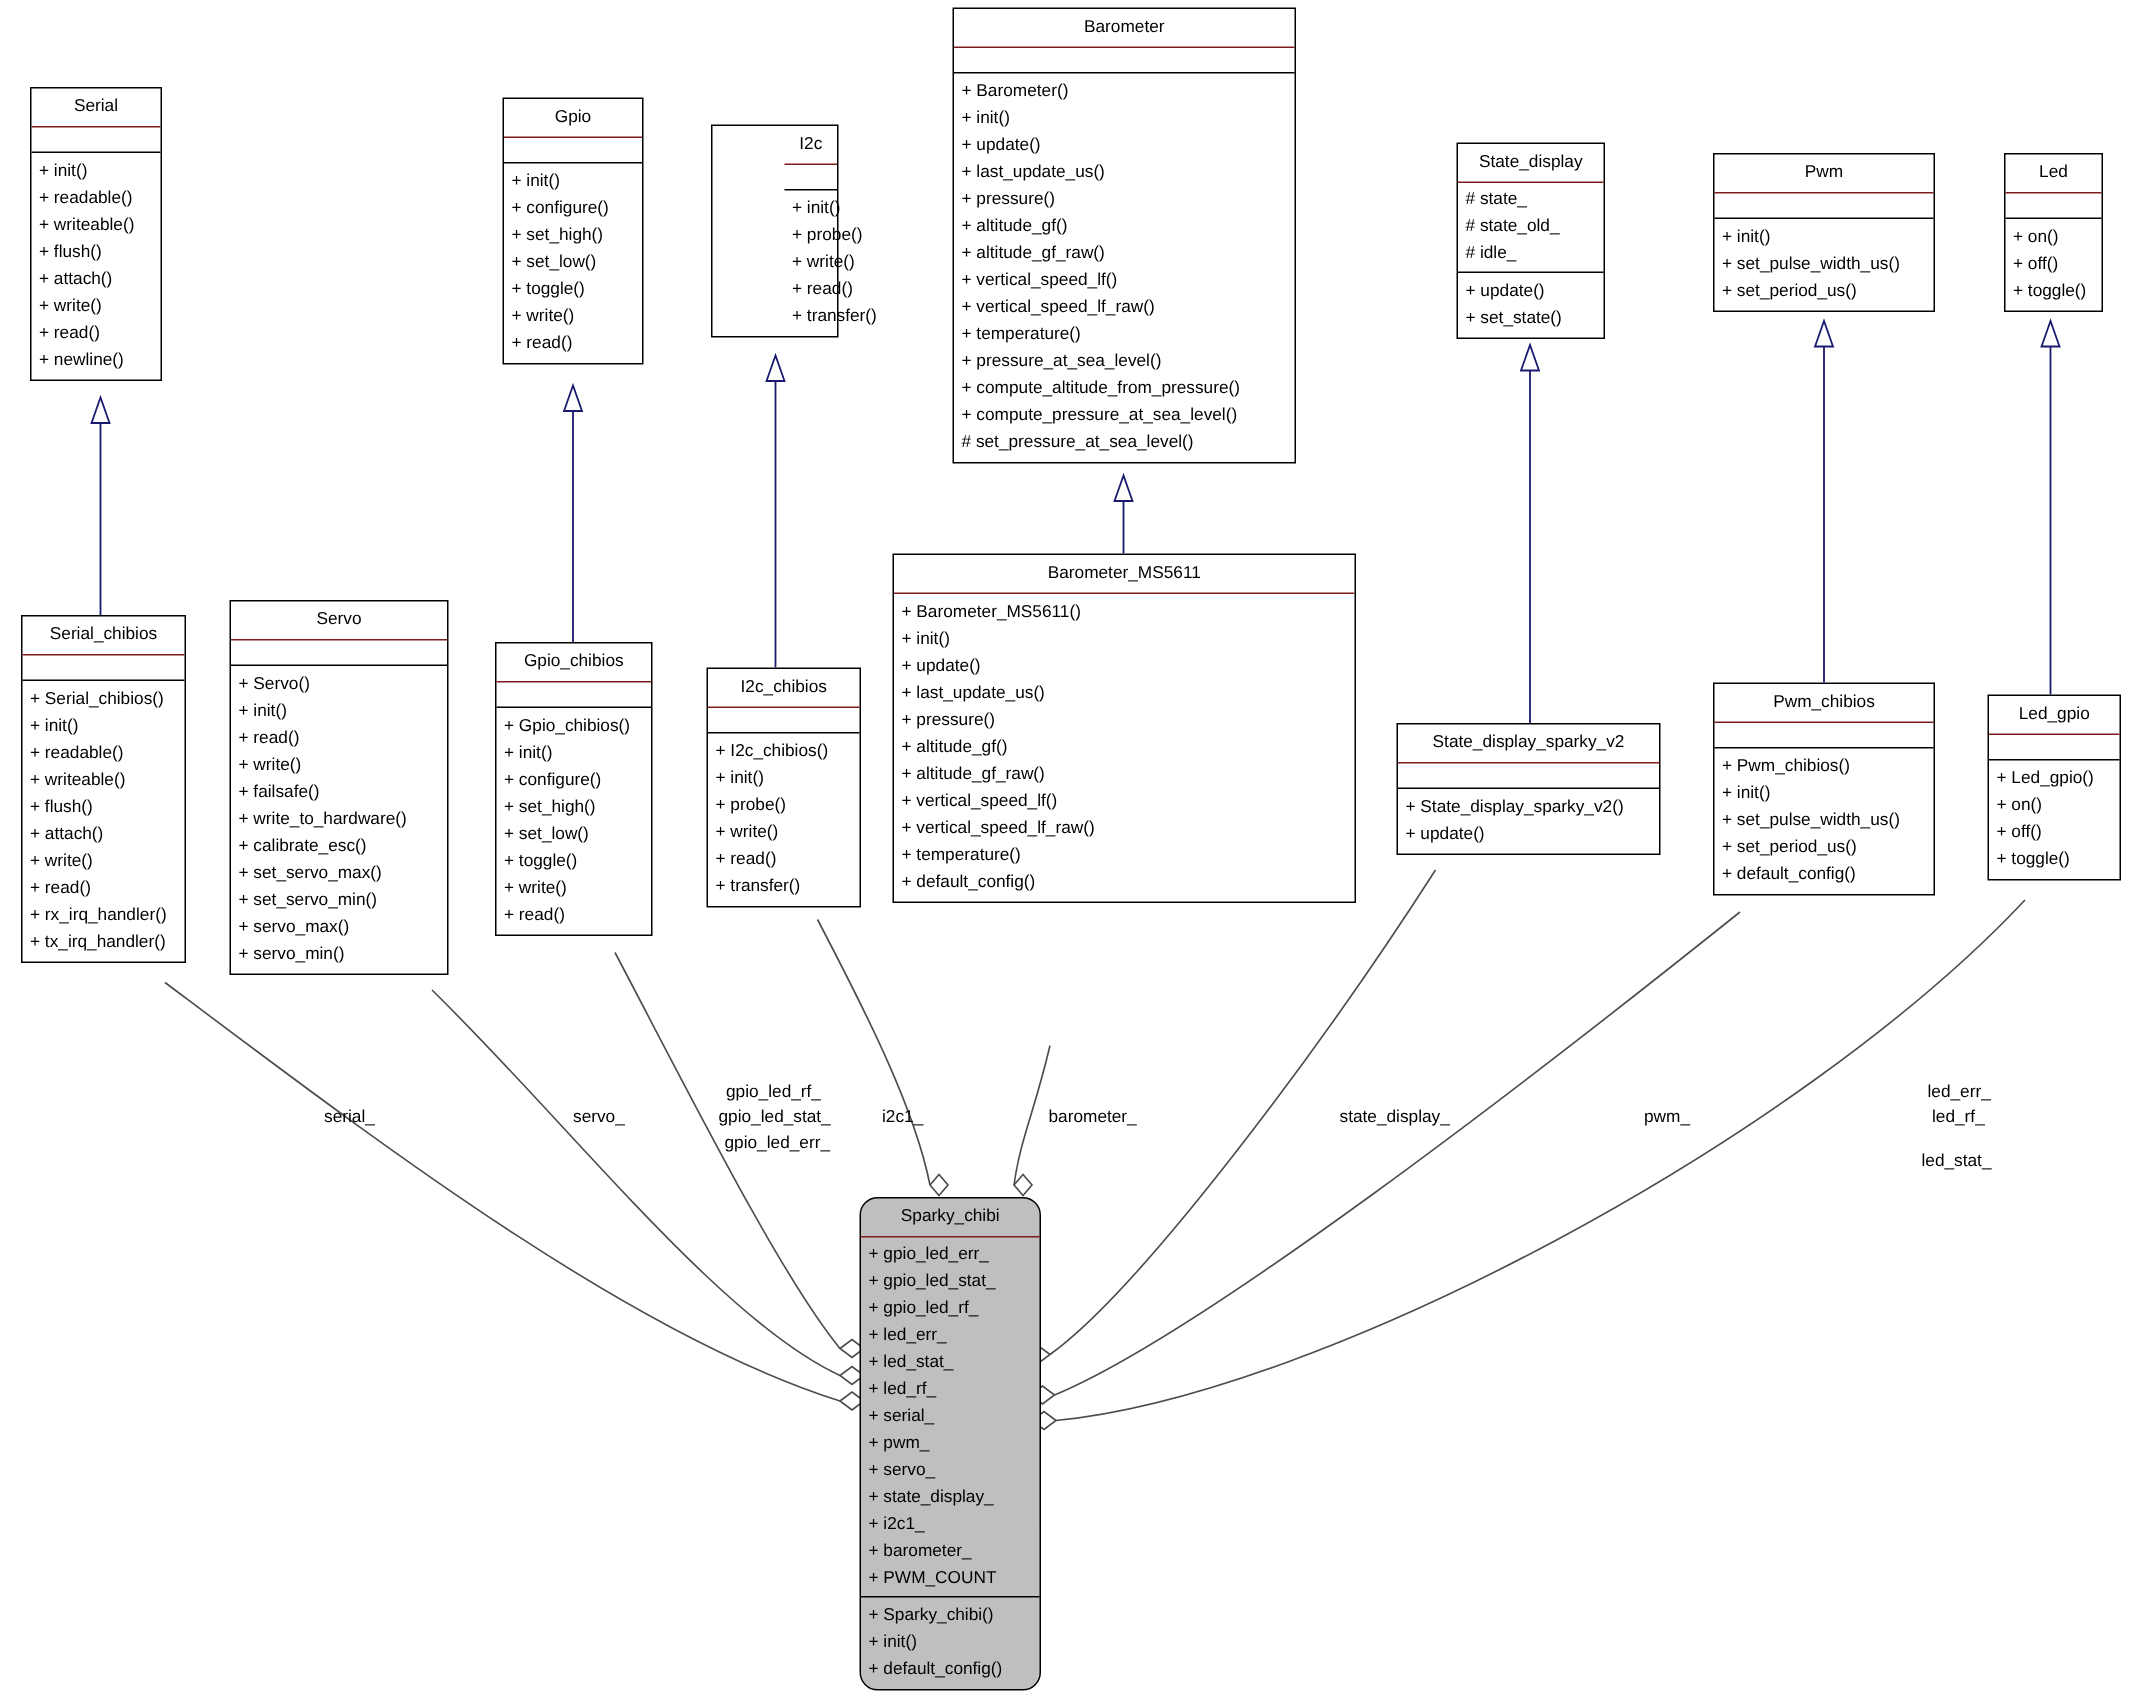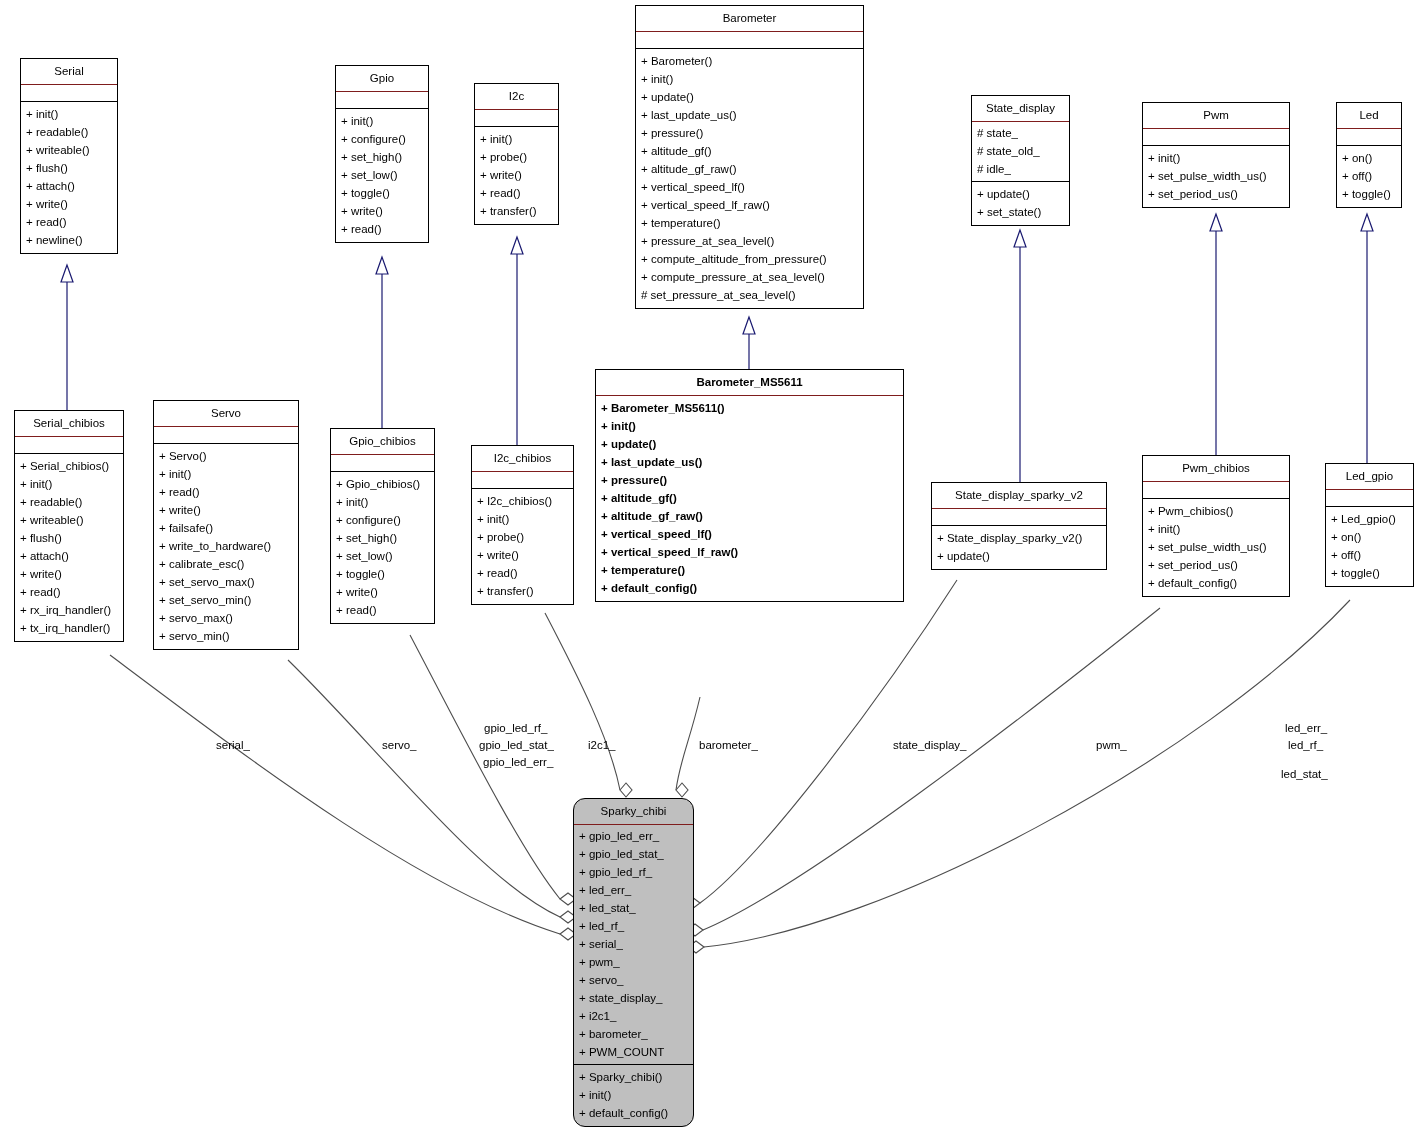--- a/index.html
+++ b/index.html
@@ -130,21 +130,21 @@
       <polygon points="560,917 568,911 576,917 568,923"></polygon>
       <polygon points="560,899 568,893 576,899 568,905"></polygon>
       <polygon points="620,790 626,783 632,790 626,797"></polygon>
       <polygon points="676,790 682,783 688,790 682,797"></polygon>
       <polygon points="700,903 692,897 684,903 692,909"></polygon>
       <polygon points="703,930 695,924 687,930 695,936"></polygon>
       <polygon points="704,947 696,941 688,947 696,953"></polygon>
     </g>
   </svg>
 
-  <div class="uml-class" style="left:20px; top:58px; width:98px;">
+  <div class="uml-class" style="left:20px; top:58px; width:88px;">
     <div class="cls-title">Serial</div>
     <div class="cls-attrs empty"></div>
     <div class="cls-ops">
       <div class="member">+ init()</div>
       <div class="member">+ readable()</div>
       <div class="member">+ writeable()</div>
       <div class="member">+ flush()</div>
       <div class="member">+ attach()</div>
       <div class="member">+ write()</div>
       <div class="member">+ read()</div>
@@ -159,21 +159,21 @@
       <div class="member">+ init()</div>
       <div class="member">+ configure()</div>
       <div class="member">+ set_high()</div>
       <div class="member">+ set_low()</div>
       <div class="member">+ toggle()</div>
       <div class="member">+ write()</div>
       <div class="member">+ read()</div>
     </div>
   </div>
 
-  <div class="uml-class" style="left:474px; top:83px; width:85px;">
+  <div class="uml-class" style="left:474px; top:83px; width:85px;padding-left:48px;">
     <div class="cls-title">I2c</div>
     <div class="cls-attrs empty"></div>
     <div class="cls-ops">
       <div class="member">+ init()</div>
       <div class="member">+ probe()</div>
       <div class="member">+ write()</div>
       <div class="member">+ read()</div>
       <div class="member">+ transfer()</div>
     </div>
   </div>
@@ -288,21 +288,21 @@
     <div class="cls-ops">
       <div class="member">+ I2c_chibios()</div>
       <div class="member">+ init()</div>
       <div class="member">+ probe()</div>
       <div class="member">+ write()</div>
       <div class="member">+ read()</div>
       <div class="member">+ transfer()</div>
     </div>
   </div>
 
-  <div class="uml-class" style="left:595px; top:369px; width:309px;font-weight:bold;">
+  <div class="uml-class" style="left:595px; top:369px; width:309px;">
     <div class="cls-title">Barometer_MS5611</div>
     <div class="cls-ops">
       <div class="member">+ Barometer_MS5611()</div>
       <div class="member">+ init()</div>
       <div class="member">+ update()</div>
       <div class="member">+ last_update_us()</div>
       <div class="member">+ pressure()</div>
       <div class="member">+ altitude_gf()</div>
       <div class="member">+ altitude_gf_raw()</div>
       <div class="member">+ vertical_speed_lf()</div>

